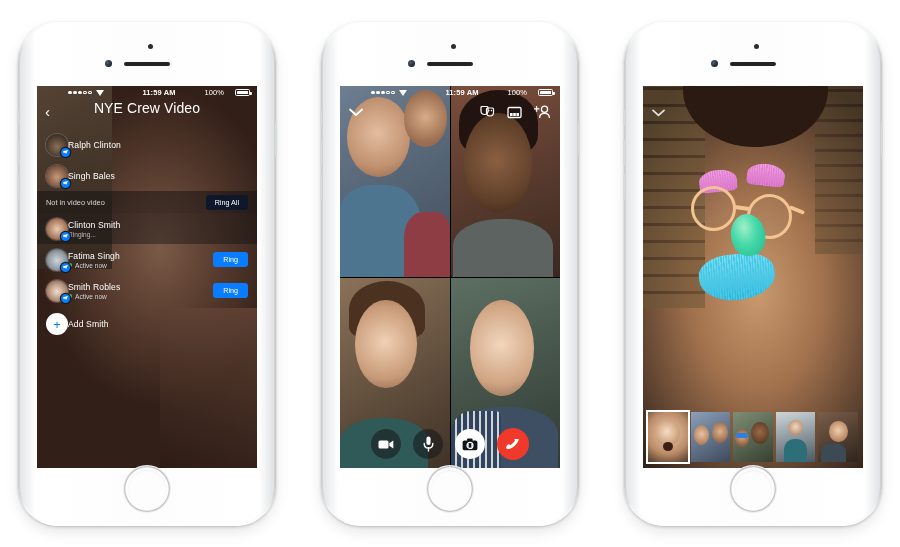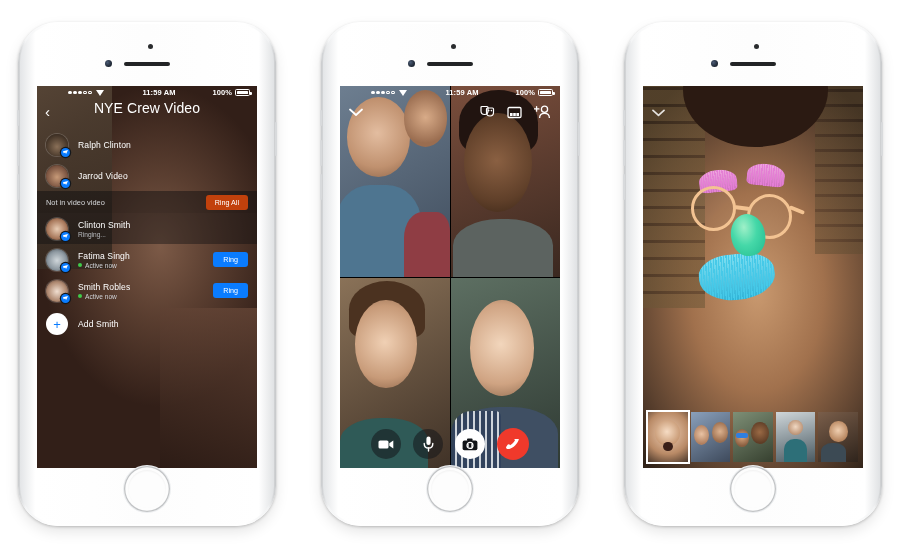--- a/index.html
+++ b/index.html
@@ -74,21 +74,21 @@
   .dots { display: flex; gap: 1.5px; align-items: center; }
   .dots i { width: 3.6px; height: 3.6px; border-radius: 50%; background: #fff; display: block; }
   .dots i.hollow { background: transparent; box-shadow: inset 0 0 0 1px #fff; }
   .wifi { width: 9px; height: 7px; position: relative; margin-left: 2px; }
   .wifi::before{
     content:""; position:absolute; left:0; top:1px; width:0; height:0;
     border-left:4.5px solid transparent; border-right:4.5px solid transparent;
     border-top:6px solid #fff;
   }
   .sb-time { font-weight: 600; font-size: 7.5px; }
-  .sb-right { flex: 1; display: flex; justify-content: flex-end; align-items: center; gap: 3px; font-weight: 700; }
+  .sb-right { flex: 1; display: flex; justify-content: flex-end; align-items: center; gap: 11px; font-weight: 400; }
   .battery { width: 15px; height: 7px; border: 1px solid #fff; border-radius: 1.6px; padding: .7px; position: relative; }
   .battery::after{ content:""; position:absolute; right:-2.6px; top:2px; width:1.4px; height:2.6px; background:#fff; border-radius:0 1px 1px 0;}
   .battery span { display:block; height:100%; background:#fff; border-radius:.6px; }
 
   
   .bg-photo { position: absolute; inset: 0; }
   .p1-bg {
     background:
       radial-gradient(ellipse 55% 42% at 56% 42%, #7c5a47 0%, #5a3e30 45%, #321f18 100%),
       linear-gradient(160deg,#2a211c 0%, #1a1411 100%);
@@ -112,25 +112,25 @@
   .nav-title-wrap { position:absolute; left:0; right:0; top:1px; text-align:center; pointer-events:none; }
   .nav-title { color:#fff; font-size:14px; font-weight:500; letter-spacing:.1px; }
   .nav-sub { color:#e8e8e8; font-size:7.2px; margin-top:1px; }
 
   .sec-head {
     padding: 4px 9px 3px; color:#d6d8db; font-size:7.4px;
     display:flex; align-items:center; justify-content:space-between;
     background: rgba(12,12,14,.45);
   }
   .ring-all {
-    background:#c2410c; color:#fff; font-size:7.2px; font-weight:500;
+    background:#0f172a; color:#fff; font-size:7.2px; font-weight:500;
     padding: 3px 9px; border-radius: 3px; cursor:pointer;
   }
   .row {
-    display:flex; align-items:center; gap:10px; padding: 4.5px 9px;
+    display:flex; align-items:center; gap:0; padding: 4.5px 9px;
     position:relative;
   }
   .row.shade { background: rgba(14,14,16,.42); }
   .avatar {
     width: 22px; height: 22px; border-radius:50%; position:relative; flex:none;
     box-shadow: 0 0 0 1px rgba(255,255,255,.18);
     overflow: visible;
   }
   .avatar .face { position:absolute; inset:0; border-radius:50%; overflow:hidden; }
   .avatar .face::before{ content:""; position:absolute; inset:0; }
@@ -331,21 +331,21 @@
             <div class="row-name">Ralph Clinton</div>
           </div>
         </div>
 
         <div class="row">
           <div class="avatar av2">
             <span class="face"></span>
             <span class="badge"></span>
           </div>
           <div class="row-txt">
-            <div class="row-name">Jarrod Video</div>
+            <div class="row-name">Singh Bales</div>
           </div>
         </div>
 
         <div class="sec-head">
           <span>Not in video video</span>
           <span class="ring-all">Ring All</span>
         </div>
 
         <div class="row shade">
           <div class="avatar av3">

